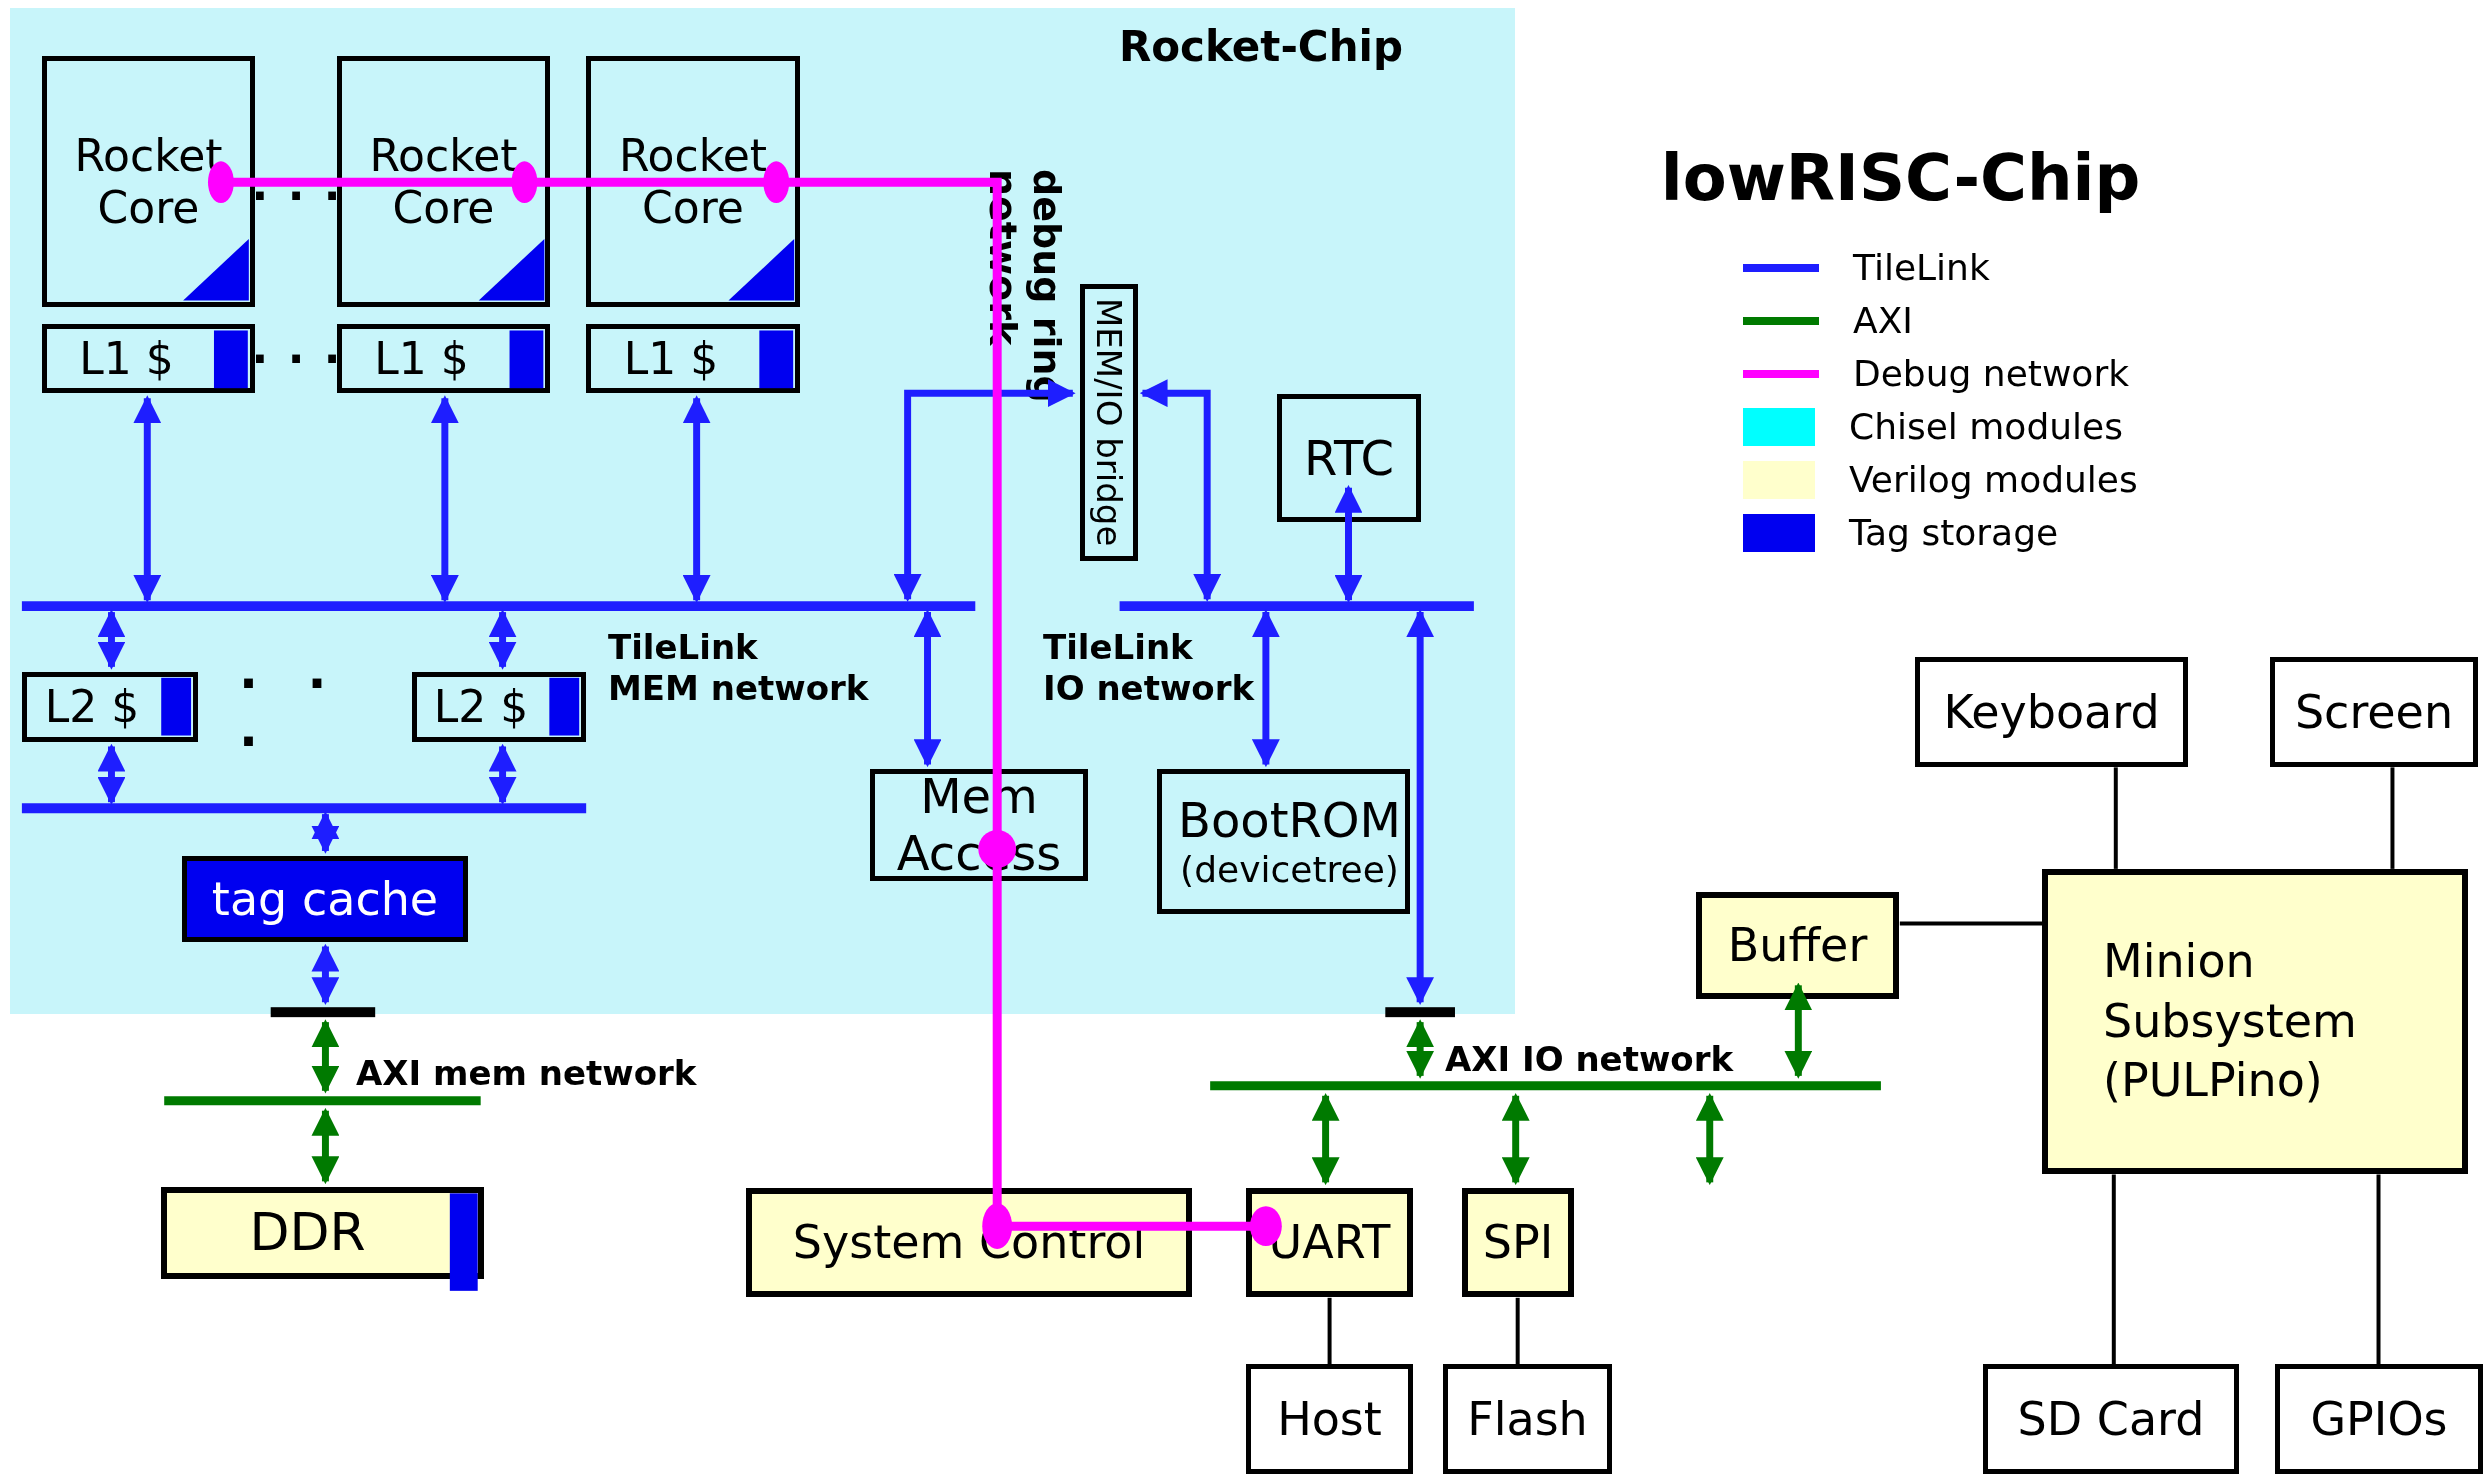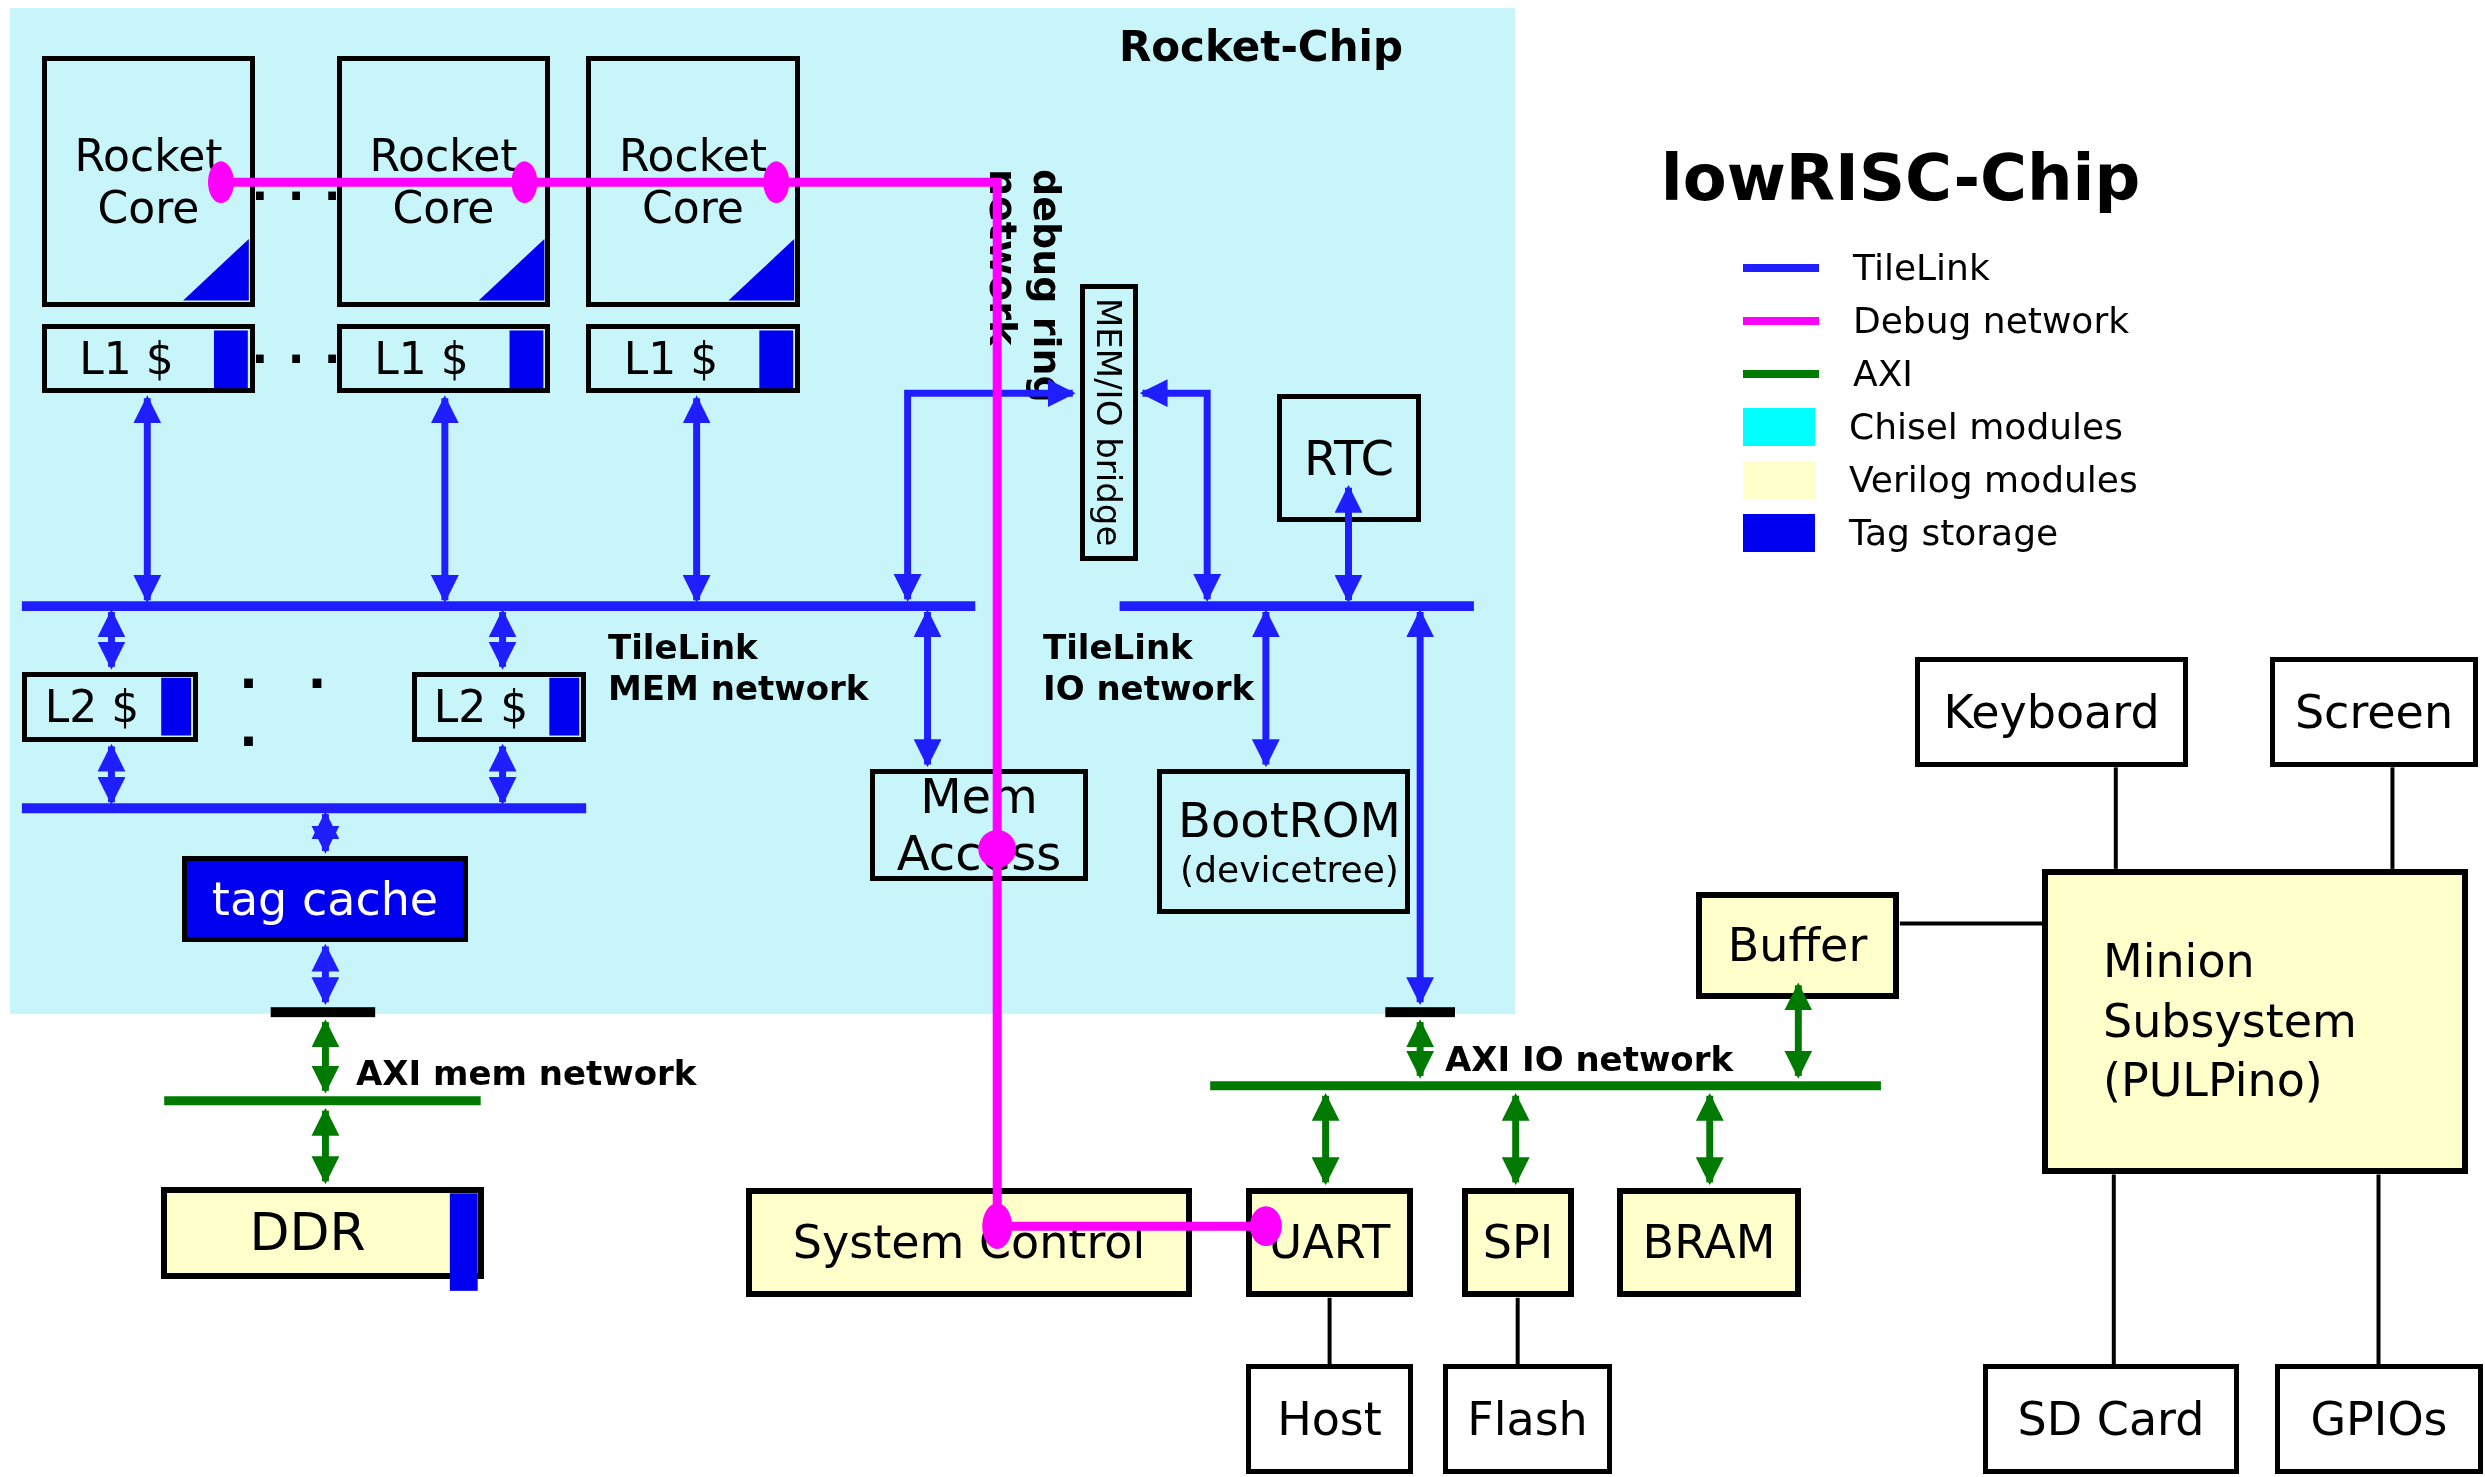--- a/index.html
+++ b/index.html
@@ -68,21 +68,20 @@
     <span class="bootsub">(devicetree)</span>
   </div>
 
   <div class="box bluefill" style="left:182px;top:856px;width:286px;height:86px;">tag cache</div>
 
   <div class="box yellow fs52" style="left:161px;top:1187px;width:323px;height:92px;padding-right:30px;">DDR</div>
 
   <div class="box yellow" style="left:746px;top:1188px;width:446px;height:109px;">System Control</div>
   <div class="box yellow" style="left:1246px;top:1188px;width:167px;height:109px;">UART</div>
   <div class="box yellow" style="left:1462px;top:1188px;width:112px;height:109px;">SPI</div>
-  <div class="box yellow" style="left:1617px;top:1188px;width:184px;height:109px;">BRAM</div>
 
   <div class="box white" style="left:1246px;top:1364px;width:167px;height:110px;">Host</div>
   <div class="box white" style="left:1443px;top:1364px;width:169px;height:110px;">Flash</div>
 
   <div class="box white" style="left:1915px;top:657px;width:273px;height:110px;">Keyboard</div>
   <div class="box white" style="left:2270px;top:657px;width:208px;height:110px;">Screen</div>
   <div class="box yellow" style="left:1696px;top:892px;width:203px;height:107px;">Buffer</div>
   <div class="box yellow" style="left:2042px;top:869px;width:426px;height:305px;justify-content:flex-start;text-align:left;padding-left:55px;line-height:1.3;">Minion
 Subsystem
 (PULPino)</div>
@@ -186,28 +185,28 @@
     </g>
   </svg>
 
   <div class="lbl title" style="left:1632px;top:141px;width:537px;">lowRISC-Chip</div>
   <div class="legend">
     <div class="lrow">
       <span class="swatch sw-line" style="background: rgb(30, 30, 255);"></span>
       <span class="lltext">TileLink</span>
     </div>
     <div class="lrow">
+      <span class="swatch sw-line" style="background: rgb(0, 122, 0);"></span>
+      <span class="lltext">AXI</span>
+    </div>
+    <div class="lrow">
       <span class="swatch sw-line" style="background: rgb(255, 0, 255);"></span>
       <span class="lltext">Debug network</span>
     </div>
     <div class="lrow">
-      <span class="swatch sw-line" style="background: rgb(0, 122, 0);"></span>
-      <span class="lltext">AXI</span>
-    </div>
-    <div class="lrow">
       <span class="swatch sw-square" style="background: rgb(0, 255, 255);"></span>
       <span class="lltext">Chisel modules</span>
     </div>
     <div class="lrow">
       <span class="swatch sw-square" style="background: rgb(255, 255, 204);"></span>
       <span class="lltext">Verilog modules</span>
     </div>
     <div class="lrow">
       <span class="swatch sw-square" style="background: rgb(0, 0, 240);"></span>
       <span class="lltext">Tag storage</span>

